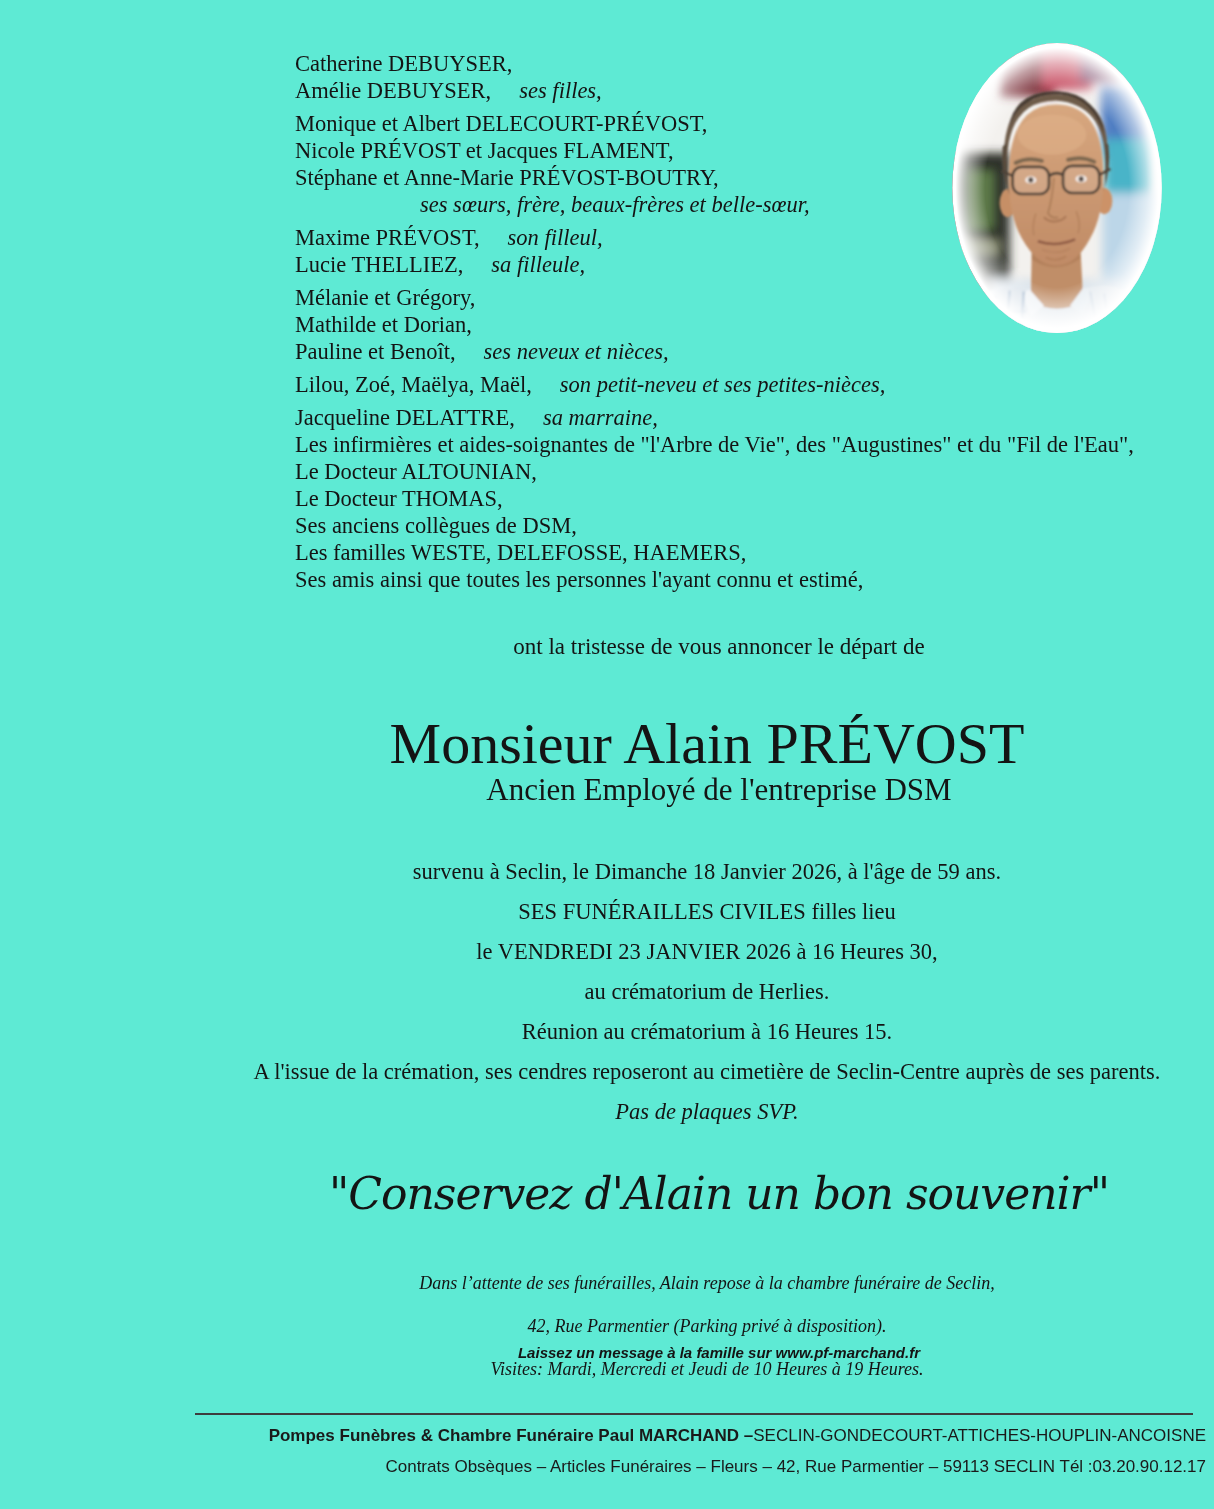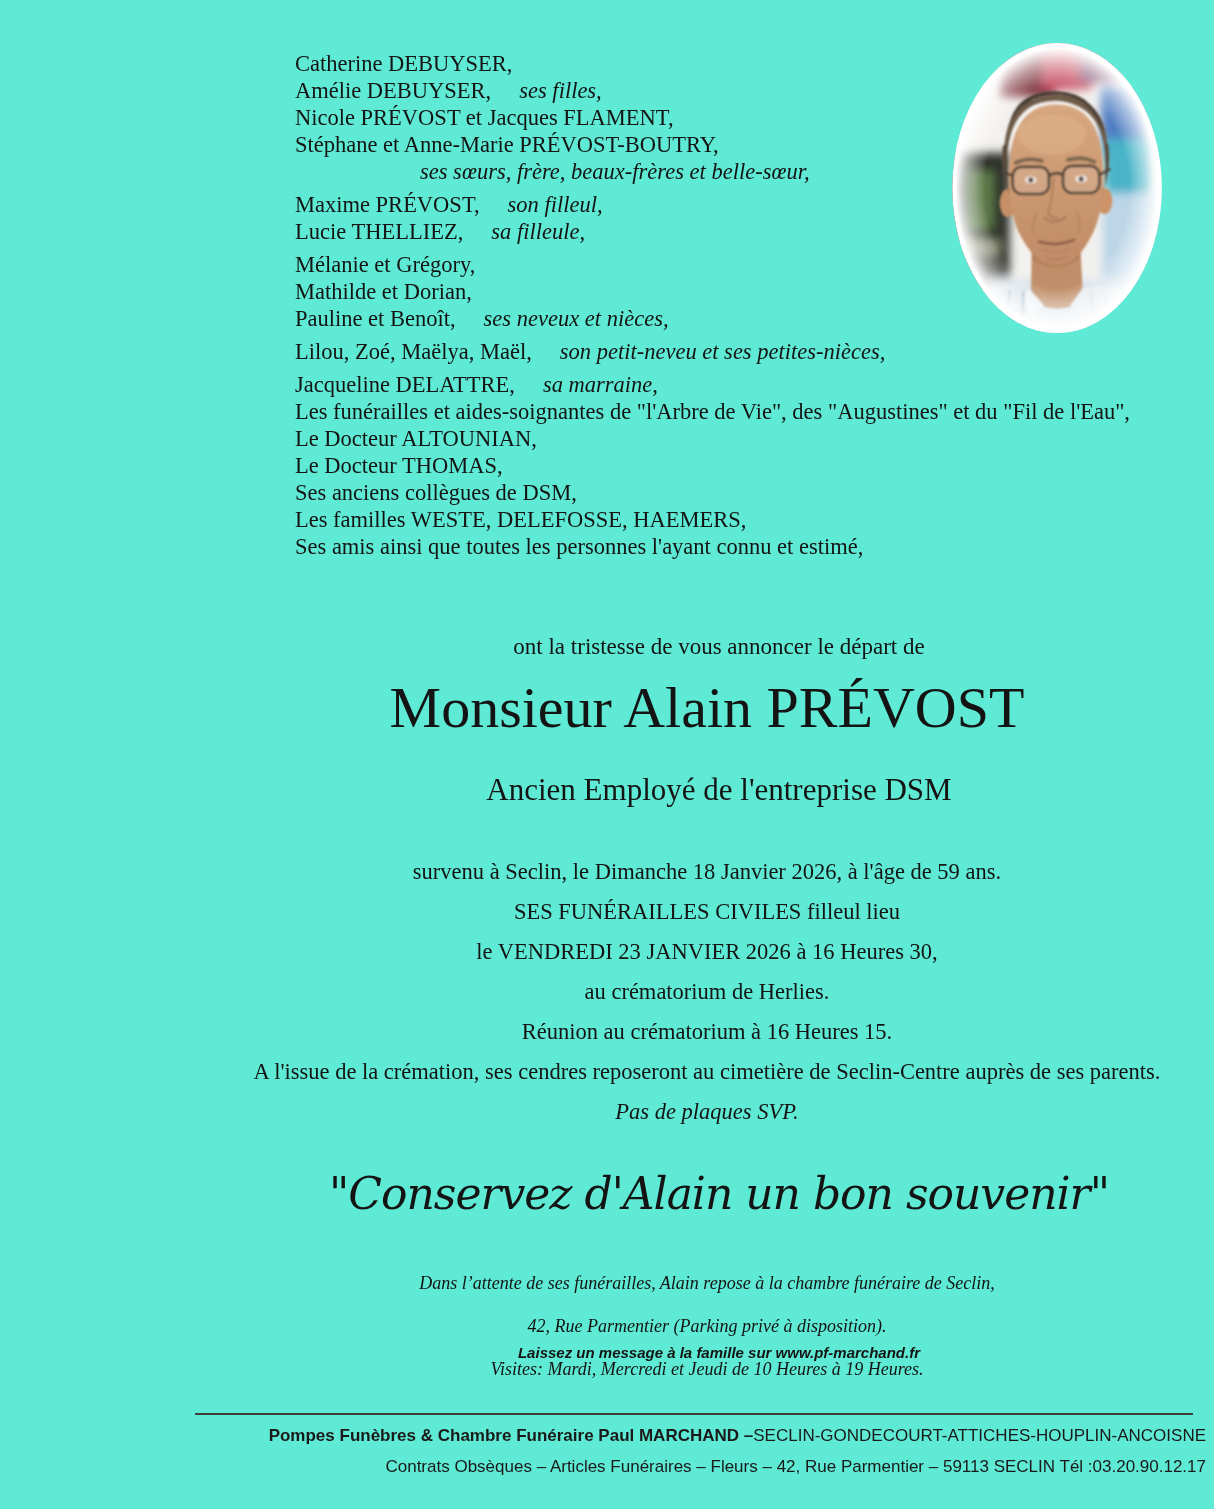--- a/index.html
+++ b/index.html
@@ -15,21 +15,21 @@
   .names .group-start{margin-top:6px;}
   .names .rel{font-style:italic;}
   .names .gap{display:inline-block; width:28px;}
   .names .indent{padding-left:125px;}
   
   .photo{position:absolute; left:951px; top:42px; width:212px; height:292px;}
   
   .center-col{position:absolute; left:200px; top:0; width:1014px; text-align:center;}
   .center-col p{margin:12px;}
   .intro{position:absolute; top:622px; width:100%; font-size:23px;}
-  .deceased{position:absolute; top:676px; width:100%; font-size:58px;
+  .deceased{position:absolute; top:712px; width:100%; font-size:58px;
             font-weight:normal; margin:0; line-height:1.1;}
   .role{position:absolute; top:760px; width:100%; font-size:31px;}
   .details{position:absolute; top:860px; width:100%; font-size:22.5px;}
   .details .dline{margin:0 0 16px; line-height:24px;text-align:center;}
   .details .it{font-style:italic;}
   .quote{position:absolute; top:1156px; width:100%; font-size:44px;
          font-style:italic; font-family:"DejaVu Serif",serif; letter-spacing:-1px;}
   .closing{position:absolute; top:1256px; width:100%; font-size:18px;
            font-style:italic; line-height:31px;}
   .message{position:absolute; top:1332px; width:100%; font-size:15px;
@@ -45,31 +45,32 @@
   .footer .bold{font-weight:bold;}
 </style>
 </head>
 <body>
 
 <div class="page">
 
   <section class="names" id="family-list">
       <div class="line group-start"><span class="nm">Catherine DEBUYSER,</span></div>
       <div class="line"><span class="nm">Amélie DEBUYSER,</span><span class="gap"></span><span class="rel">ses filles,</span></div>
+      <div class="line group-start"><span class="nm">Monique et Albert DELECOURT-PRÉVOST,</span></div>
       <div class="line"><span class="nm">Nicole PRÉVOST et Jacques FLAMENT,</span></div>
       <div class="line"><span class="nm">Stéphane et Anne-Marie PRÉVOST-BOUTRY,</span></div>
       <div class="line indent"><span class="rel">ses sœurs, frère, beaux-frères et belle-sœur,</span></div>
       <div class="line group-start"><span class="nm">Maxime PRÉVOST,</span><span class="gap"></span><span class="rel">son filleul,</span></div>
       <div class="line"><span class="nm">Lucie THELLIEZ,</span><span class="gap"></span><span class="rel">sa filleule,</span></div>
       <div class="line group-start"><span class="nm">Mélanie et Grégory,</span></div>
       <div class="line"><span class="nm">Mathilde et Dorian,</span></div>
       <div class="line"><span class="nm">Pauline et Benoît,</span><span class="gap"></span><span class="rel">ses neveux et nièces,</span></div>
       <div class="line group-start"><span class="nm">Lilou, Zoé, Maëlya, Maël,</span><span class="gap"></span><span class="rel">son petit-neveu et ses petites-nièces,</span></div>
       <div class="line group-start"><span class="nm">Jacqueline DELATTRE,</span><span class="gap"></span><span class="rel">sa marraine,</span></div>
-      <div class="line"><span class="nm">Les funérailles et aides-soignantes de "l'Arbre de Vie", des "Augustines" et du "Fil de l'Eau",</span></div>
+      <div class="line"><span class="nm">Les infirmières et aides-soignantes de "l'Arbre de Vie", des "Augustines" et du "Fil de l'Eau",</span></div>
       <div class="line"><span class="nm">Le Docteur ALTOUNIAN,</span></div>
       <div class="line"><span class="nm">Le Docteur THOMAS,</span></div>
       <div class="line"><span class="nm">Ses anciens collègues de DSM,</span></div>
       <div class="line"><span class="nm">Les familles WESTE, DELEFOSSE, HAEMERS,</span></div>
       <div class="line"><span class="nm">Ses amis ainsi que toutes les personnes l'ayant connu et estimé,</span></div>
     </section>
 
   <div class="photo">
     <svg viewBox="0 0 210 290" width="212" height="292">
       <defs>
@@ -152,21 +153,21 @@
       </g>
     </svg>
   </div>
 
   <div class="center-col">
     <p class="intro">ont la tristesse de vous annoncer le départ de</p>
     <h1 class="deceased">Monsieur Alain PRÉVOST</h1>
     <p class="role">Ancien Employé de l'entreprise DSM</p>
     <div class="details" id="details">
         <p class="dline">survenu à Seclin, le Dimanche 18 Janvier 2026, à l'âge de 59 ans.</p>
-        <p class="dline">SES FUNÉRAILLES CIVILES filleul lieu</p>
+        <p class="dline">SES FUNÉRAILLES CIVILES filles lieu</p>
         <p class="dline">le VENDREDI 23 JANVIER 2026 à 16 Heures 30,</p>
         <p class="dline">au crématorium de Herlies.</p>
         <p class="dline">Réunion au crématorium à 16 Heures 15.</p>
         <p class="dline">A l'issue de la crémation, ses cendres reposeront au cimetière de Seclin-Centre auprès de ses parents.</p>
         <p class="dline it">Pas de plaques SVP.</p>
       </div>
     <p class="quote">"Conservez d'Alain un bon souvenir"</p>
     <div class="closing" id="closing">
         <p>Dans l’attente de ses funérailles, Alain repose à la chambre funéraire de Seclin,</p>
         <p>42, Rue Parmentier (Parking privé à disposition).</p>

